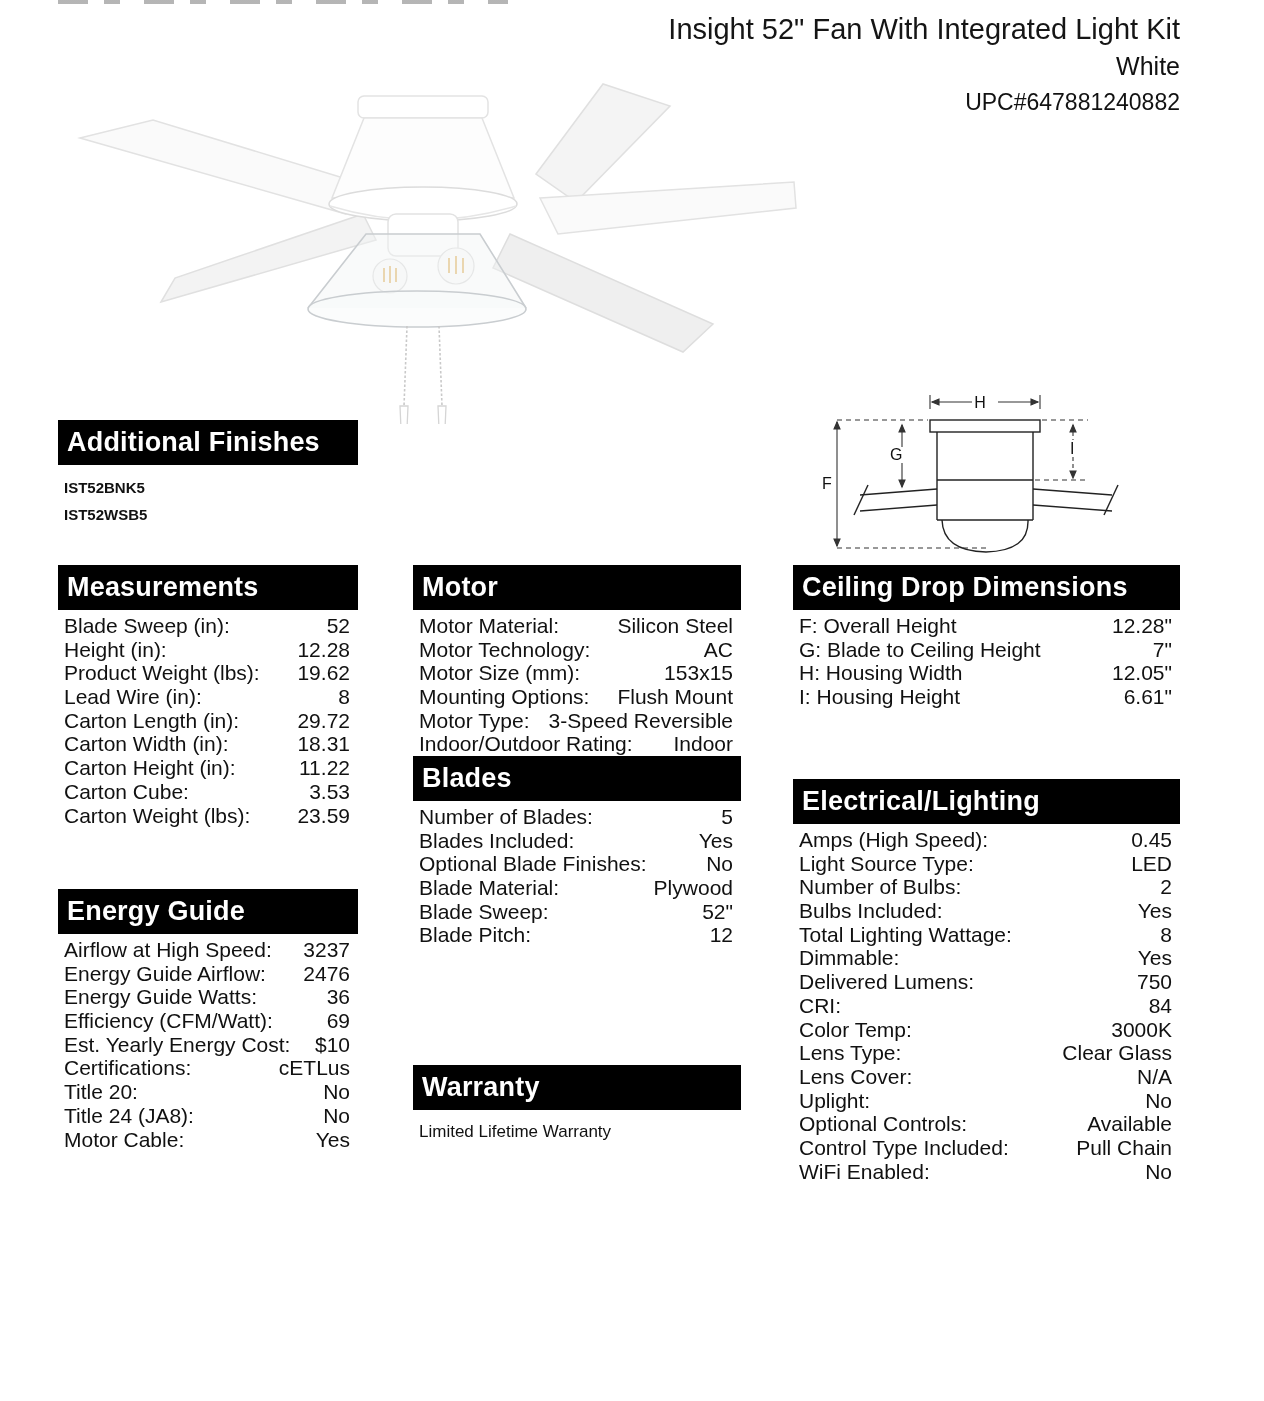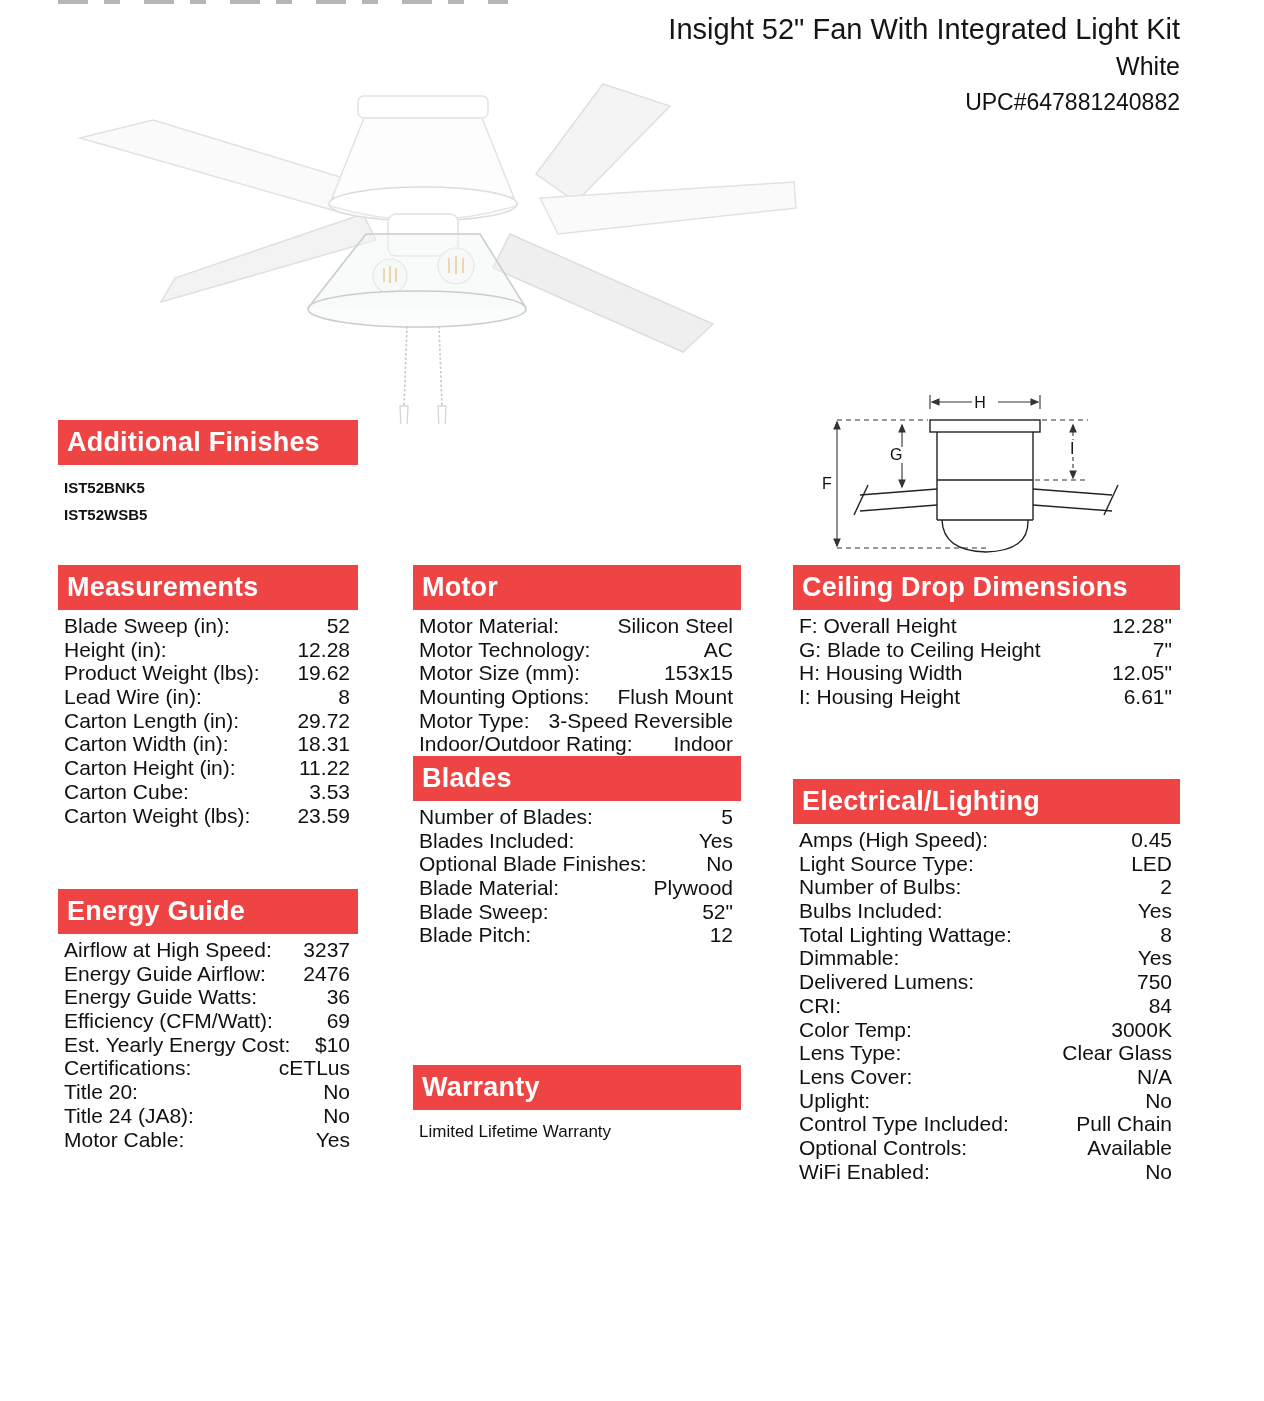--- a/index.html
+++ b/index.html
@@ -14,21 +14,21 @@
     opacity:.75;
   }
   
   .title-block{position:absolute;top:12px;right:84px;text-align:right;line-height:1.22;}
   .title-main{font-size:29px;color:#151515;}
   .title-sub{font-size:25px;margin-top:4px;}
   .title-upc{font-size:23px;margin-top:6px;}
   
   .section{position:absolute;}
   .hdr{
-    background:#ef4444;color:#ffffff;font-weight:bold;font-size:27px;
+    background:#000000;color:#ffffff;font-weight:bold;font-size:27px;
     height:45px;line-height:45px;padding-left:9px;letter-spacing:.2px;
     white-space:nowrap;overflow:hidden;
   }
   .rows{margin-top:4px;}
   .row{
     display:flex;justify-content:space-between;align-items:center;
     height:23.7px;font-size:21px;line-height:23.7px;
     padding-left:6px;padding-right:8px;
   }
   .row .lbl{white-space:nowrap;}
@@ -366,27 +366,27 @@
         </div>
       <div class="row">
           <span class="lbl">Lens Cover:</span>
           <span class="val">N/A</span>
         </div>
       <div class="row">
           <span class="lbl">Uplight:</span>
           <span class="val">No</span>
         </div>
       <div class="row">
+          <span class="lbl">Optional Controls:</span>
+          <span class="val">Available</span>
+        </div>
+      <div class="row">
           <span class="lbl">Control Type Included:</span>
           <span class="val">Pull Chain</span>
         </div>
       <div class="row">
-          <span class="lbl">Optional Controls:</span>
-          <span class="val">Available</span>
-        </div>
-      <div class="row">
           <span class="lbl">WiFi Enabled:</span>
           <span class="val">No</span>
         </div>
     </div>
   </div>
 
 </div>
 
 </body></html>

